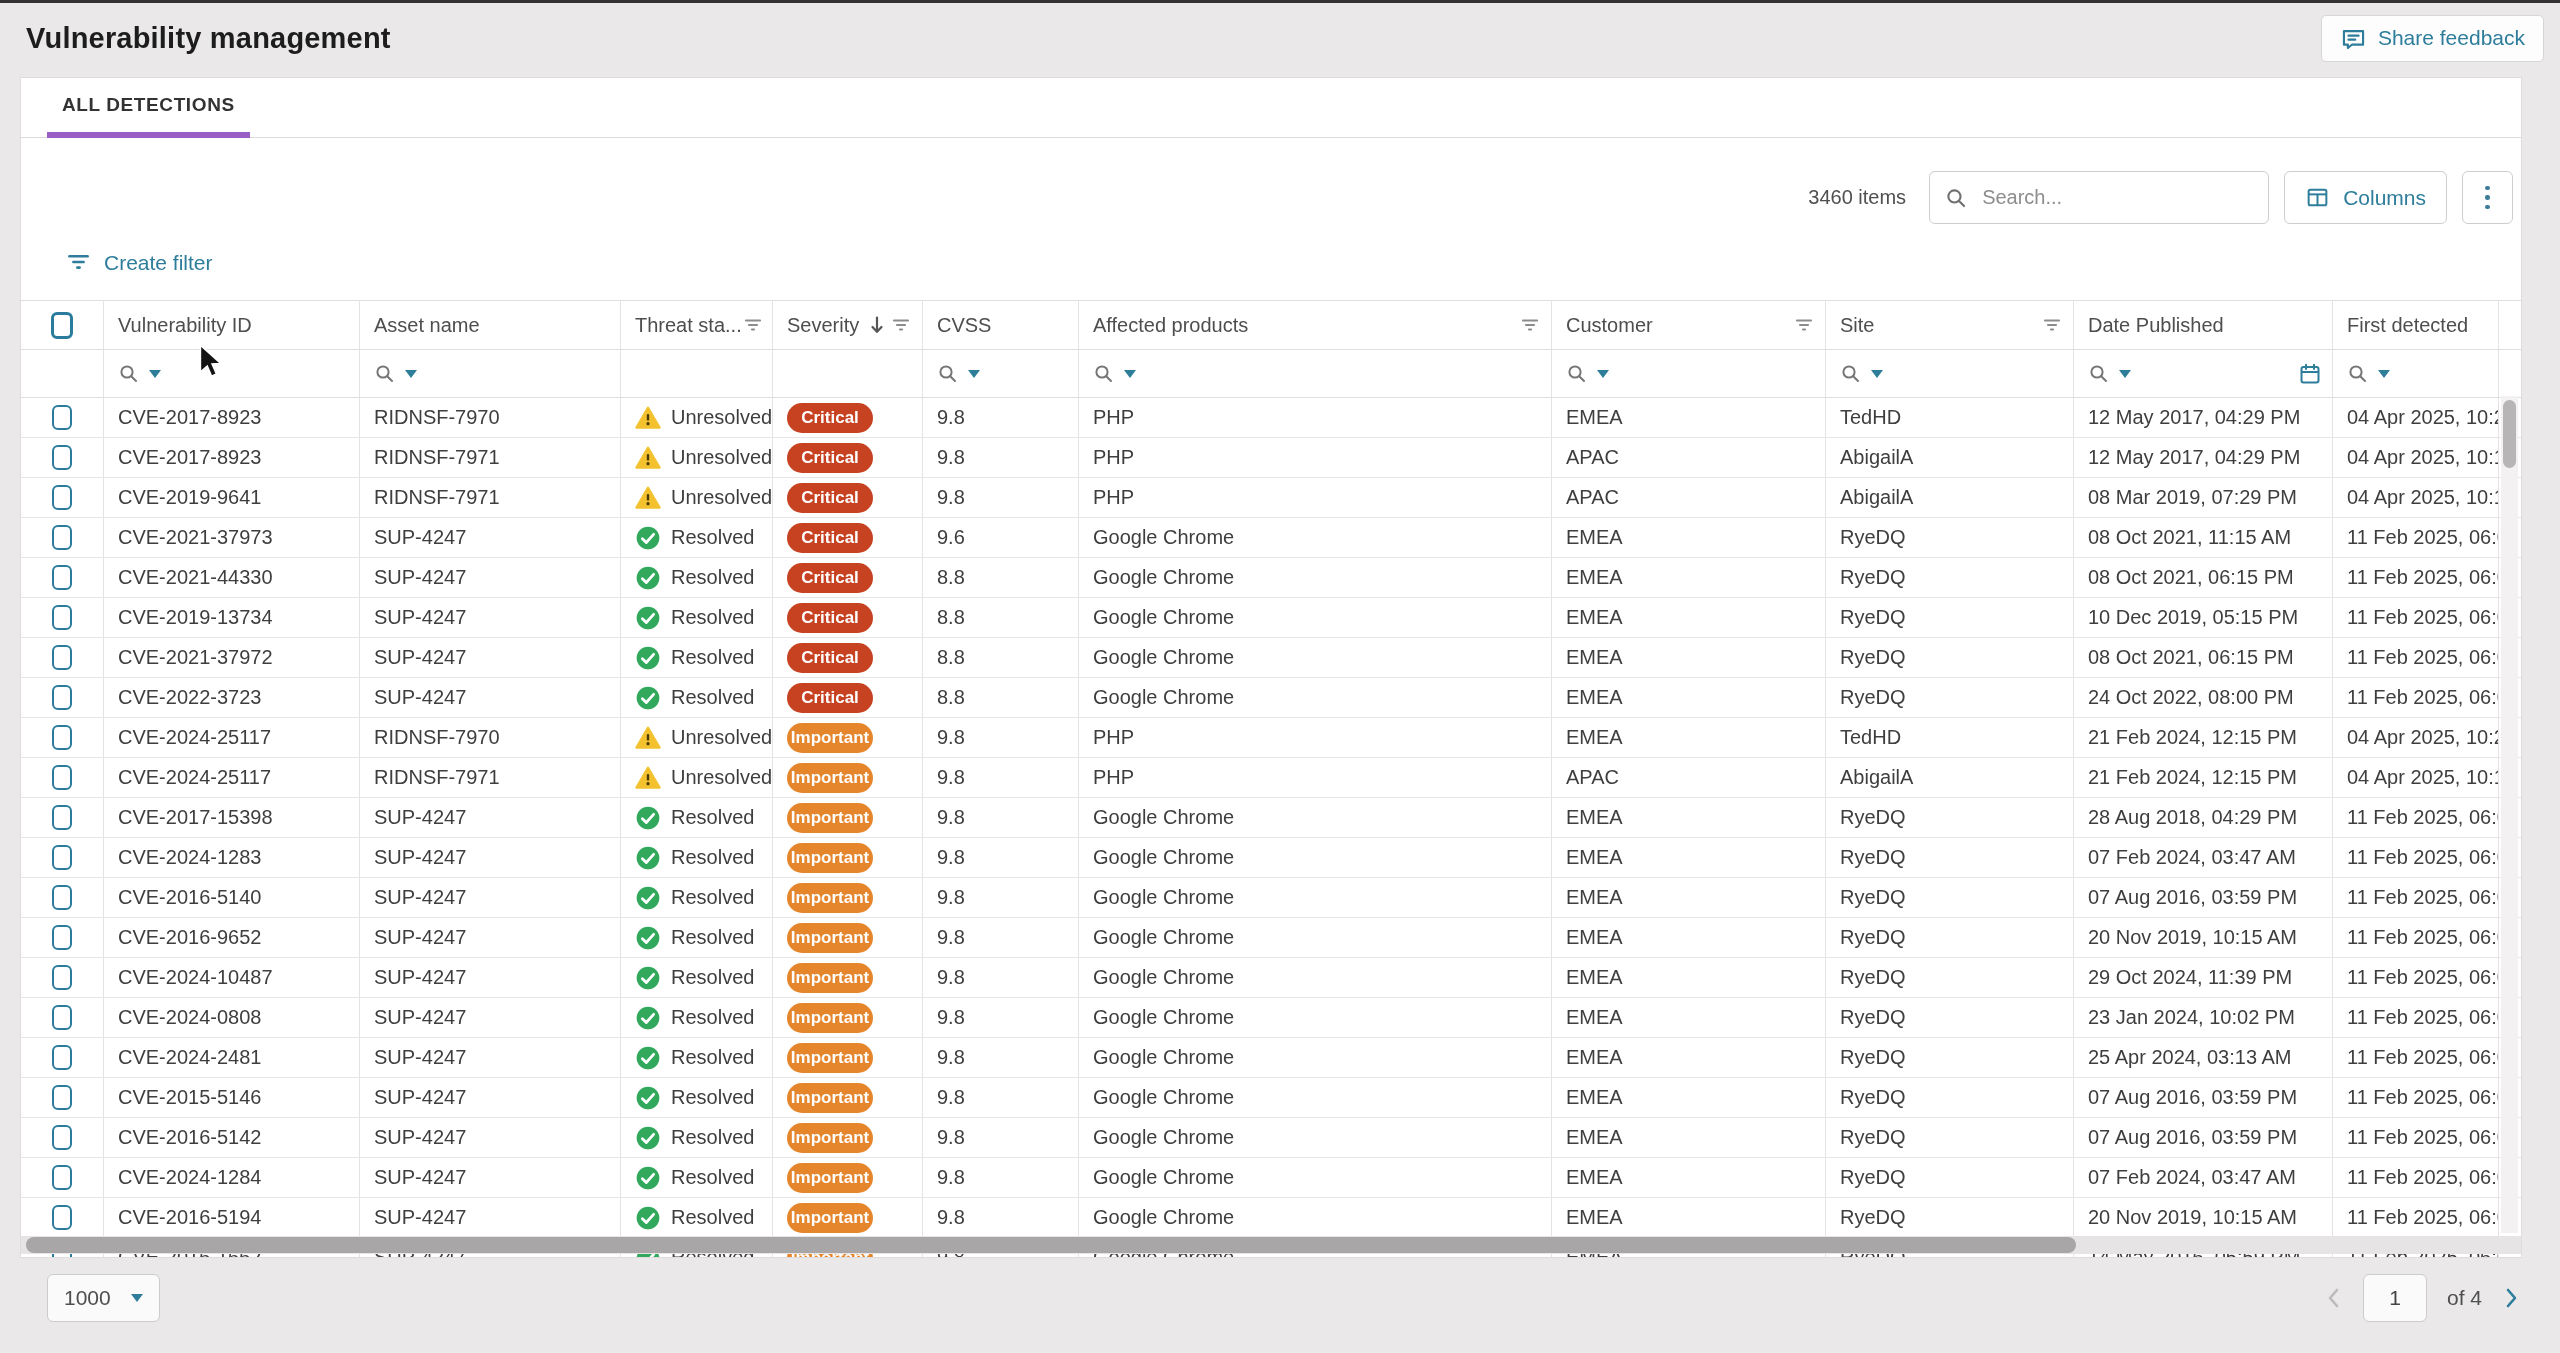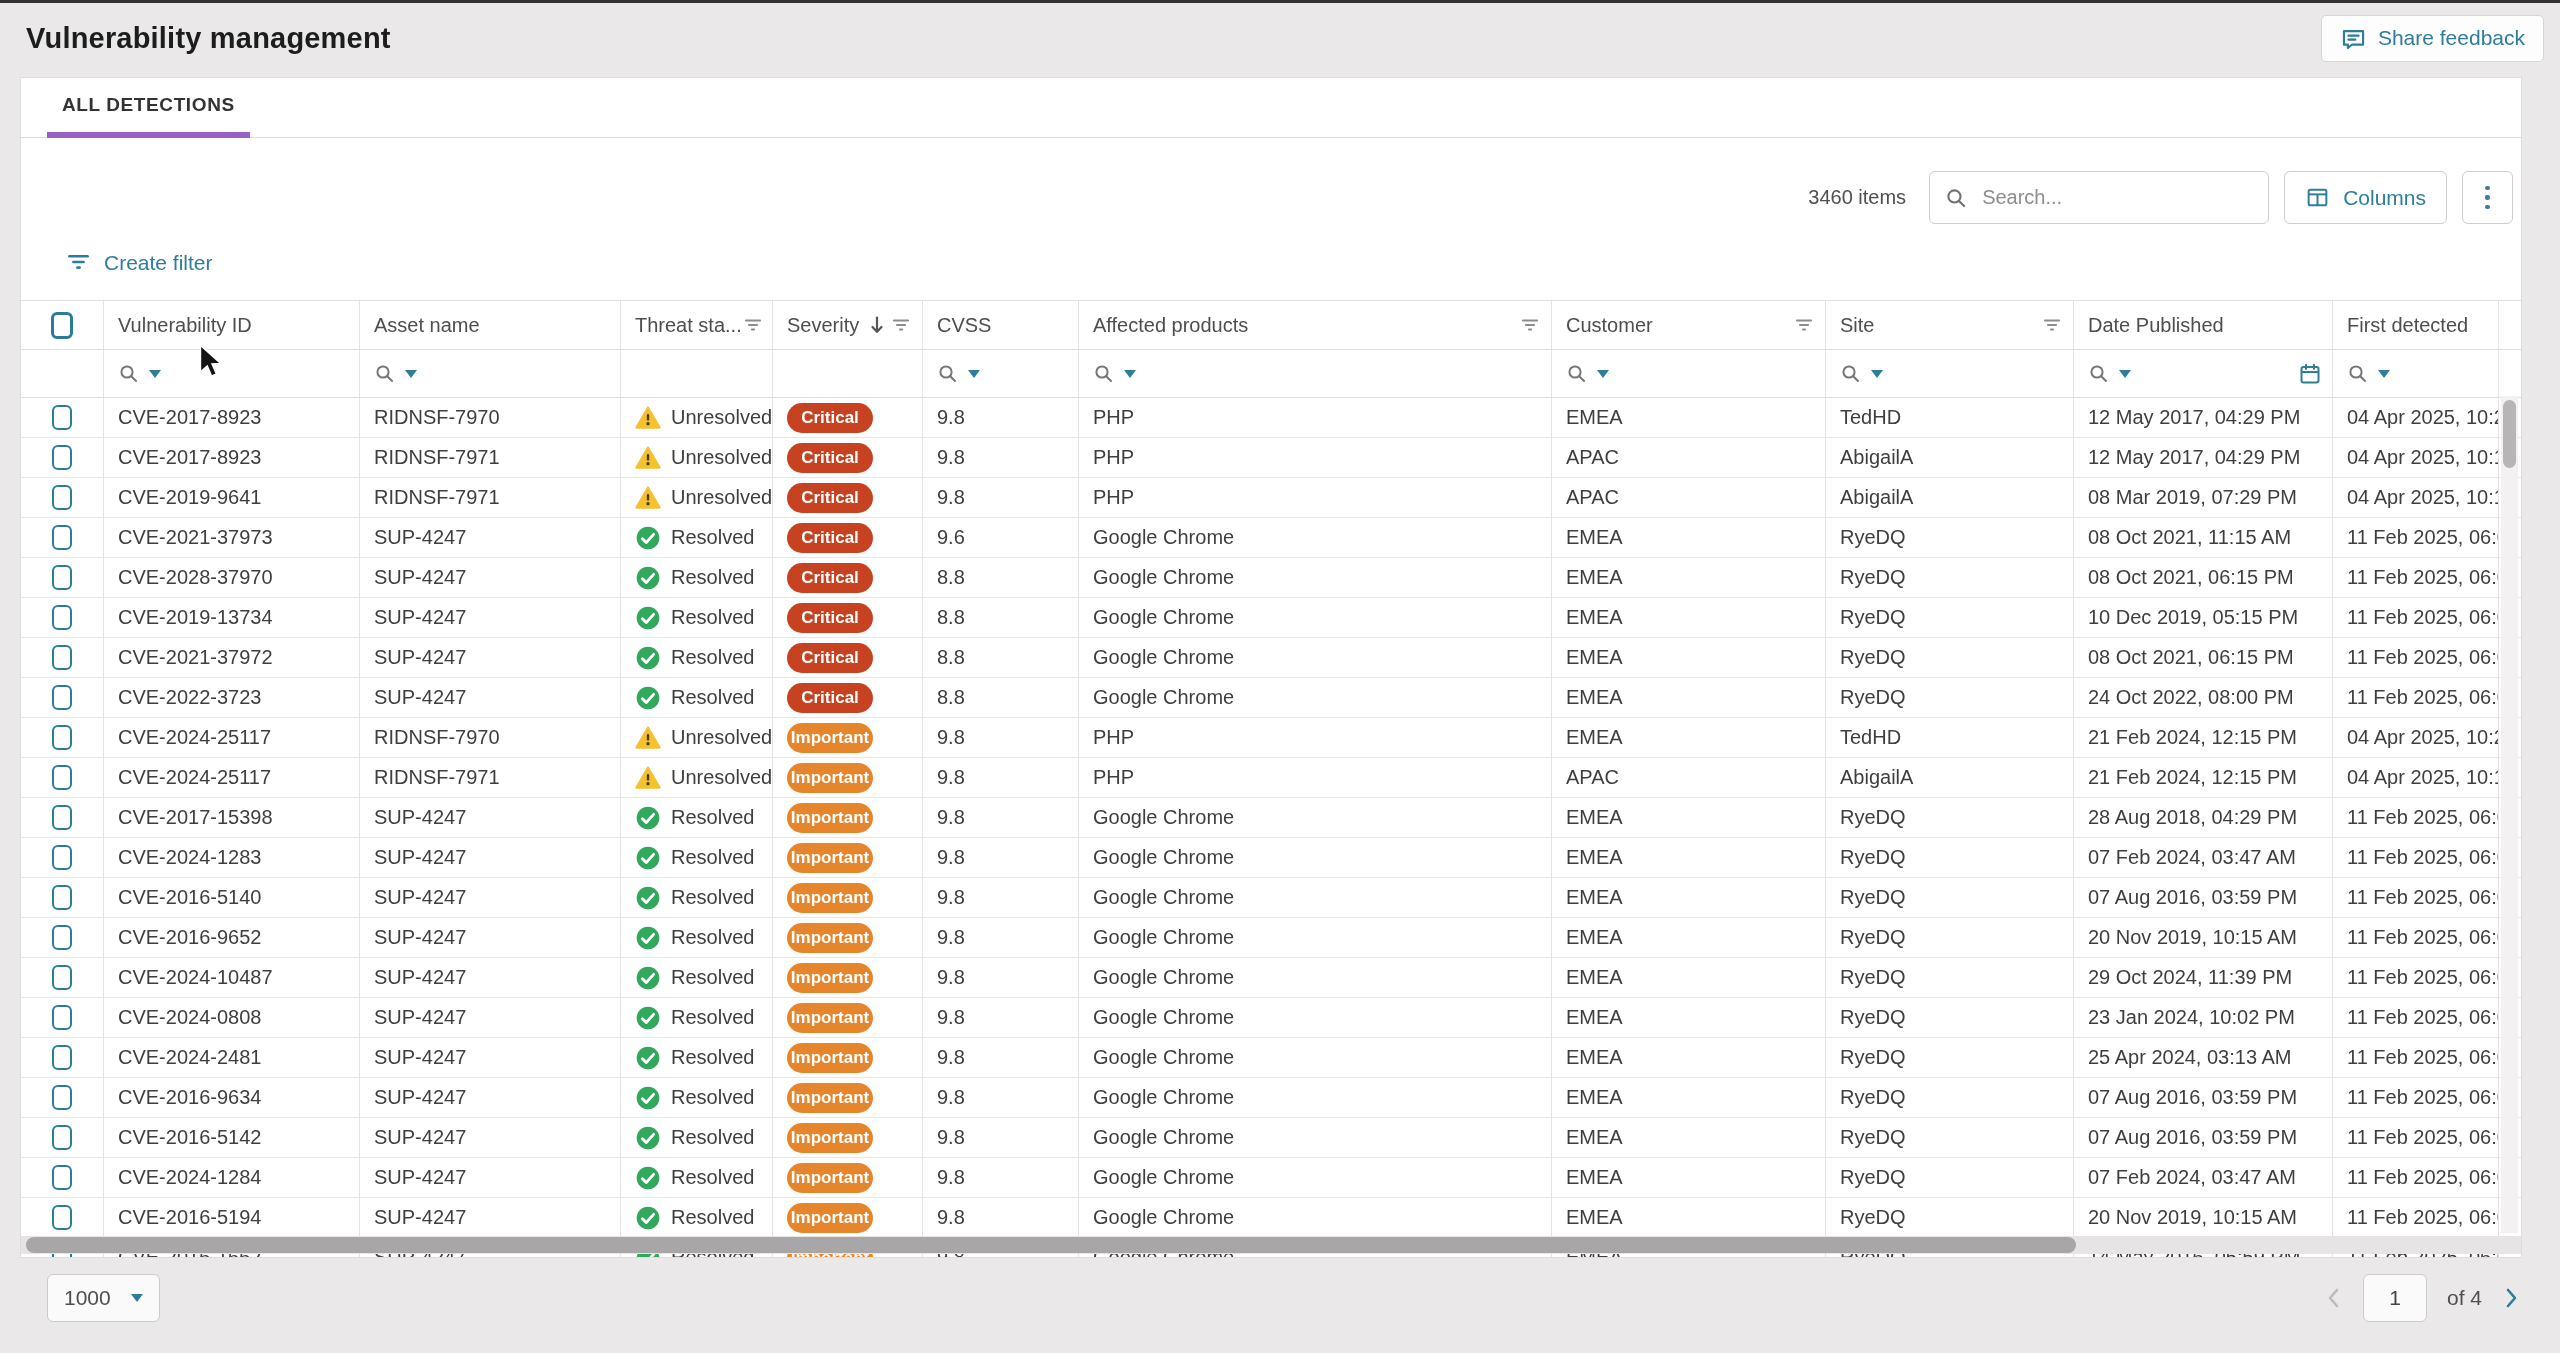--- a/index.html
+++ b/index.html
@@ -474,21 +474,21 @@
           </div>
           <div class="tcell" style="width: 166px;">
             <span class="ctext">11 Feb 2025, 06:0</span>
           </div>
         </div>
         <div class="trow">
           <div class="tcell selcell" style="width: 83px;">
             <span class="cbx"></span>
           </div>
           <div class="tcell" style="width: 256px;">
-            <span class="ctext">CVE-2028-37970</span>
+            <span class="ctext">CVE-2021-44330</span>
           </div>
           <div class="tcell" style="width: 261px;">
             <span class="ctext">SUP-4247</span>
           </div>
           <div class="tcell" style="width: 152px;">
             <span class="sticon">
               <svg width="26" height="26" viewBox="0 0 24 24">
                 <circle cx="12" cy="12" r="10.5" fill="#31a85c"></circle>
                 <polyline points="6.8,12.6 10.4,16.2 17.2,8.6" fill="none" stroke="#fff" stroke-width="2.6" stroke-linecap="round" stroke-linejoin="round"></polyline>
               </svg>
@@ -1009,21 +1009,21 @@
           </div>
           <div class="tcell" style="width: 166px;">
             <span class="ctext">11 Feb 2025, 06:0</span>
           </div>
         </div>
         <div class="trow">
           <div class="tcell selcell" style="width: 83px;">
             <span class="cbx"></span>
           </div>
           <div class="tcell" style="width: 256px;">
-            <span class="ctext">CVE-2016-9634</span>
+            <span class="ctext">CVE-2015-5146</span>
           </div>
           <div class="tcell" style="width: 261px;">
             <span class="ctext">SUP-4247</span>
           </div>
           <div class="tcell" style="width: 152px;">
             <span class="sticon">
               <svg width="26" height="26" viewBox="0 0 24 24">
                 <circle cx="12" cy="12" r="10.5" fill="#31a85c"></circle>
                 <polyline points="6.8,12.6 10.4,16.2 17.2,8.6" fill="none" stroke="#fff" stroke-width="2.6" stroke-linecap="round" stroke-linejoin="round"></polyline>
               </svg>

